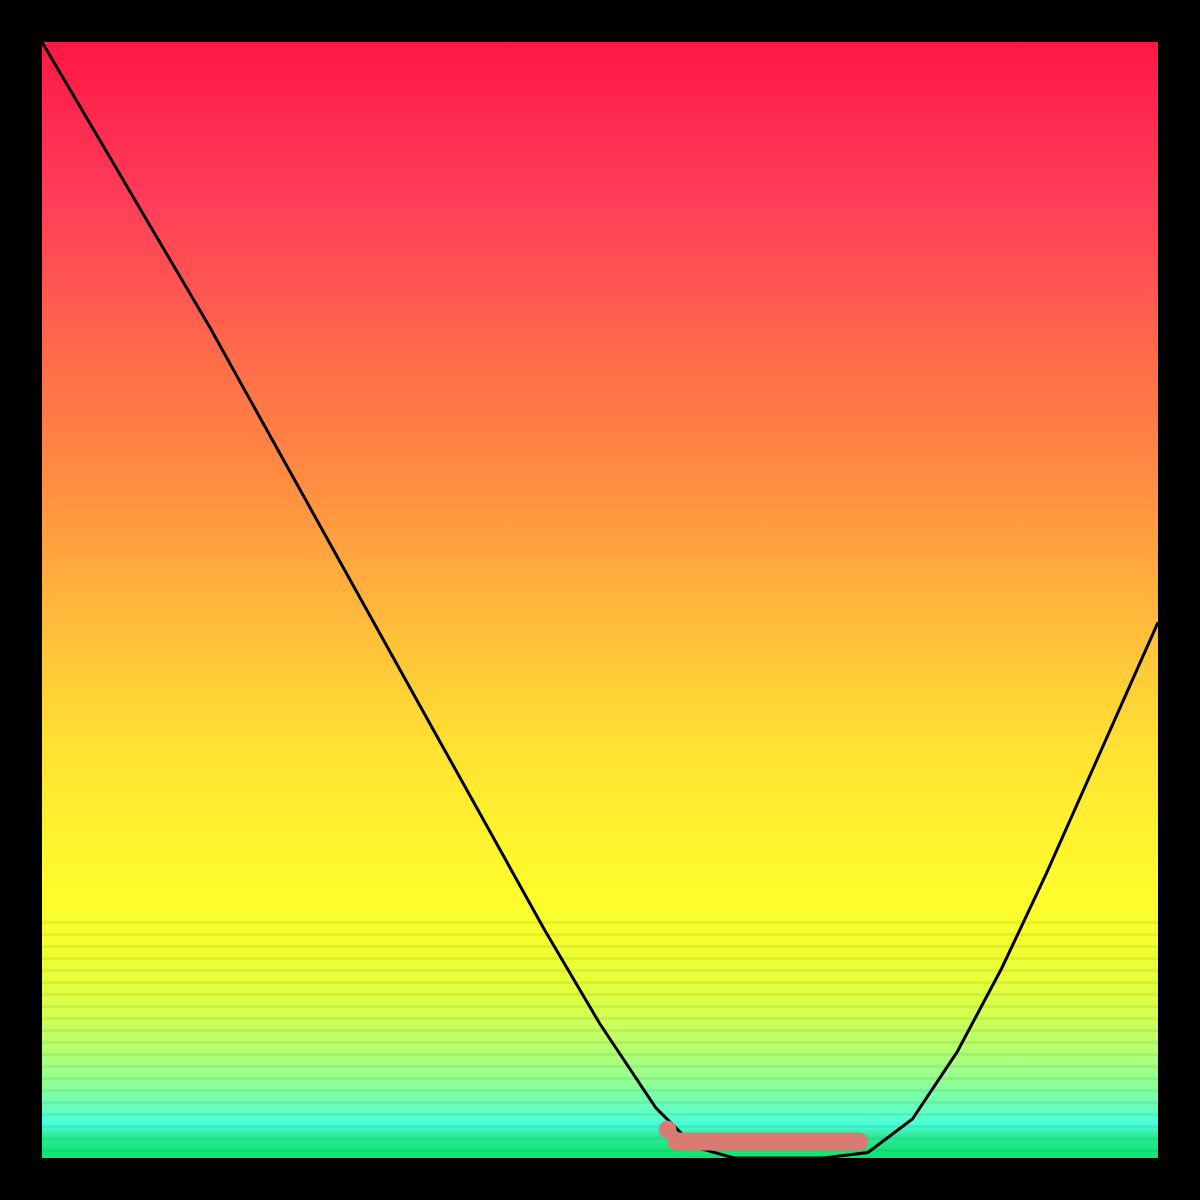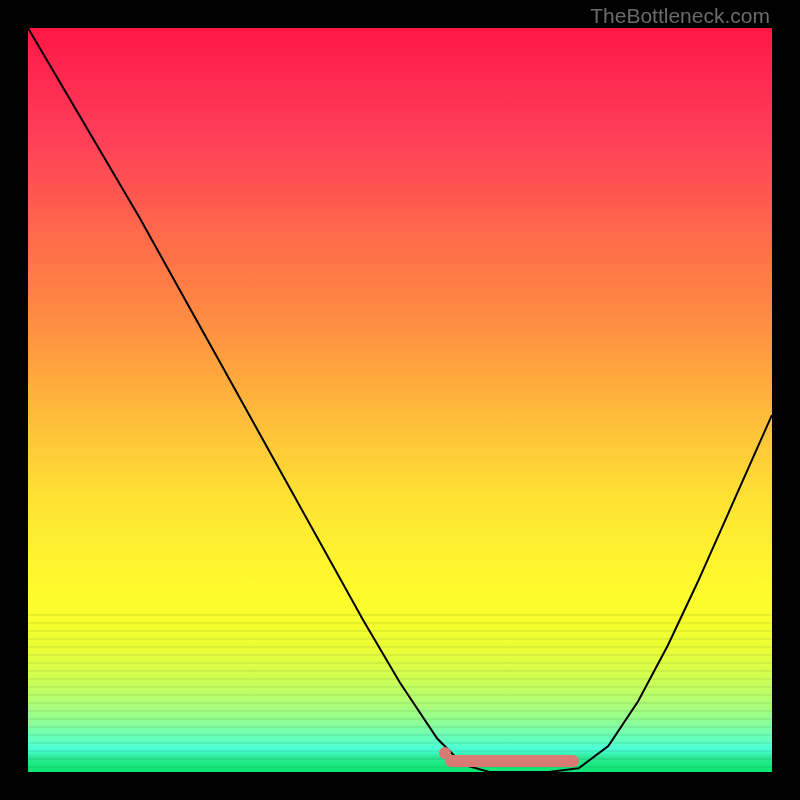--- a/index.html
+++ b/index.html
@@ -35,21 +35,20 @@
 .marker-band{position:absolute;background:#d97a73;border-radius:6px}
 .marker-dot{position:absolute;background:#d97a73;border-radius:50%}
 svg.curve{position:absolute;top:0;left:0;width:100%;height:100%}
 svg.curve path{fill:none;stroke:#000;stroke-width:2}
 </style>
 </head>
 <body>
 
 <div class="frame">
 
-  <div class="attrib">TheBottleneck.com</div>
 
   <div class="plot-area">
     <div class="gradient"></div>
     <div class="stripes"></div>
 
     <svg class="curve" viewBox="0 0 744 744" preserveAspectRatio="none">
       <path d="M 0 0 L 37.2 63.2 L 74.4 126.5 L 111.6 189.7 L 148.8 256.7 L 186.0 323.6 L 223.2 390.6 L 260.4 457.6 L 297.6 524.5 L 334.8 591.5 L 372.0 654.7 L 409.2 710.5 L 435.2 736.6 L 461.3 744.0 L 491.0 744.0 L 520.8 744.0 L 550.6 740.3 L 580.3 718.0 L 610.1 673.3 L 639.8 617.5 L 669.6 554.3 L 699.4 487.3 L 729.1 420.4 L 744.0 386.9"></path>
     </svg>
 
     <div class="marker-band" style="left: 416.64px; width: 133.92px; top: 726.84px; height: 12px;"></div>

